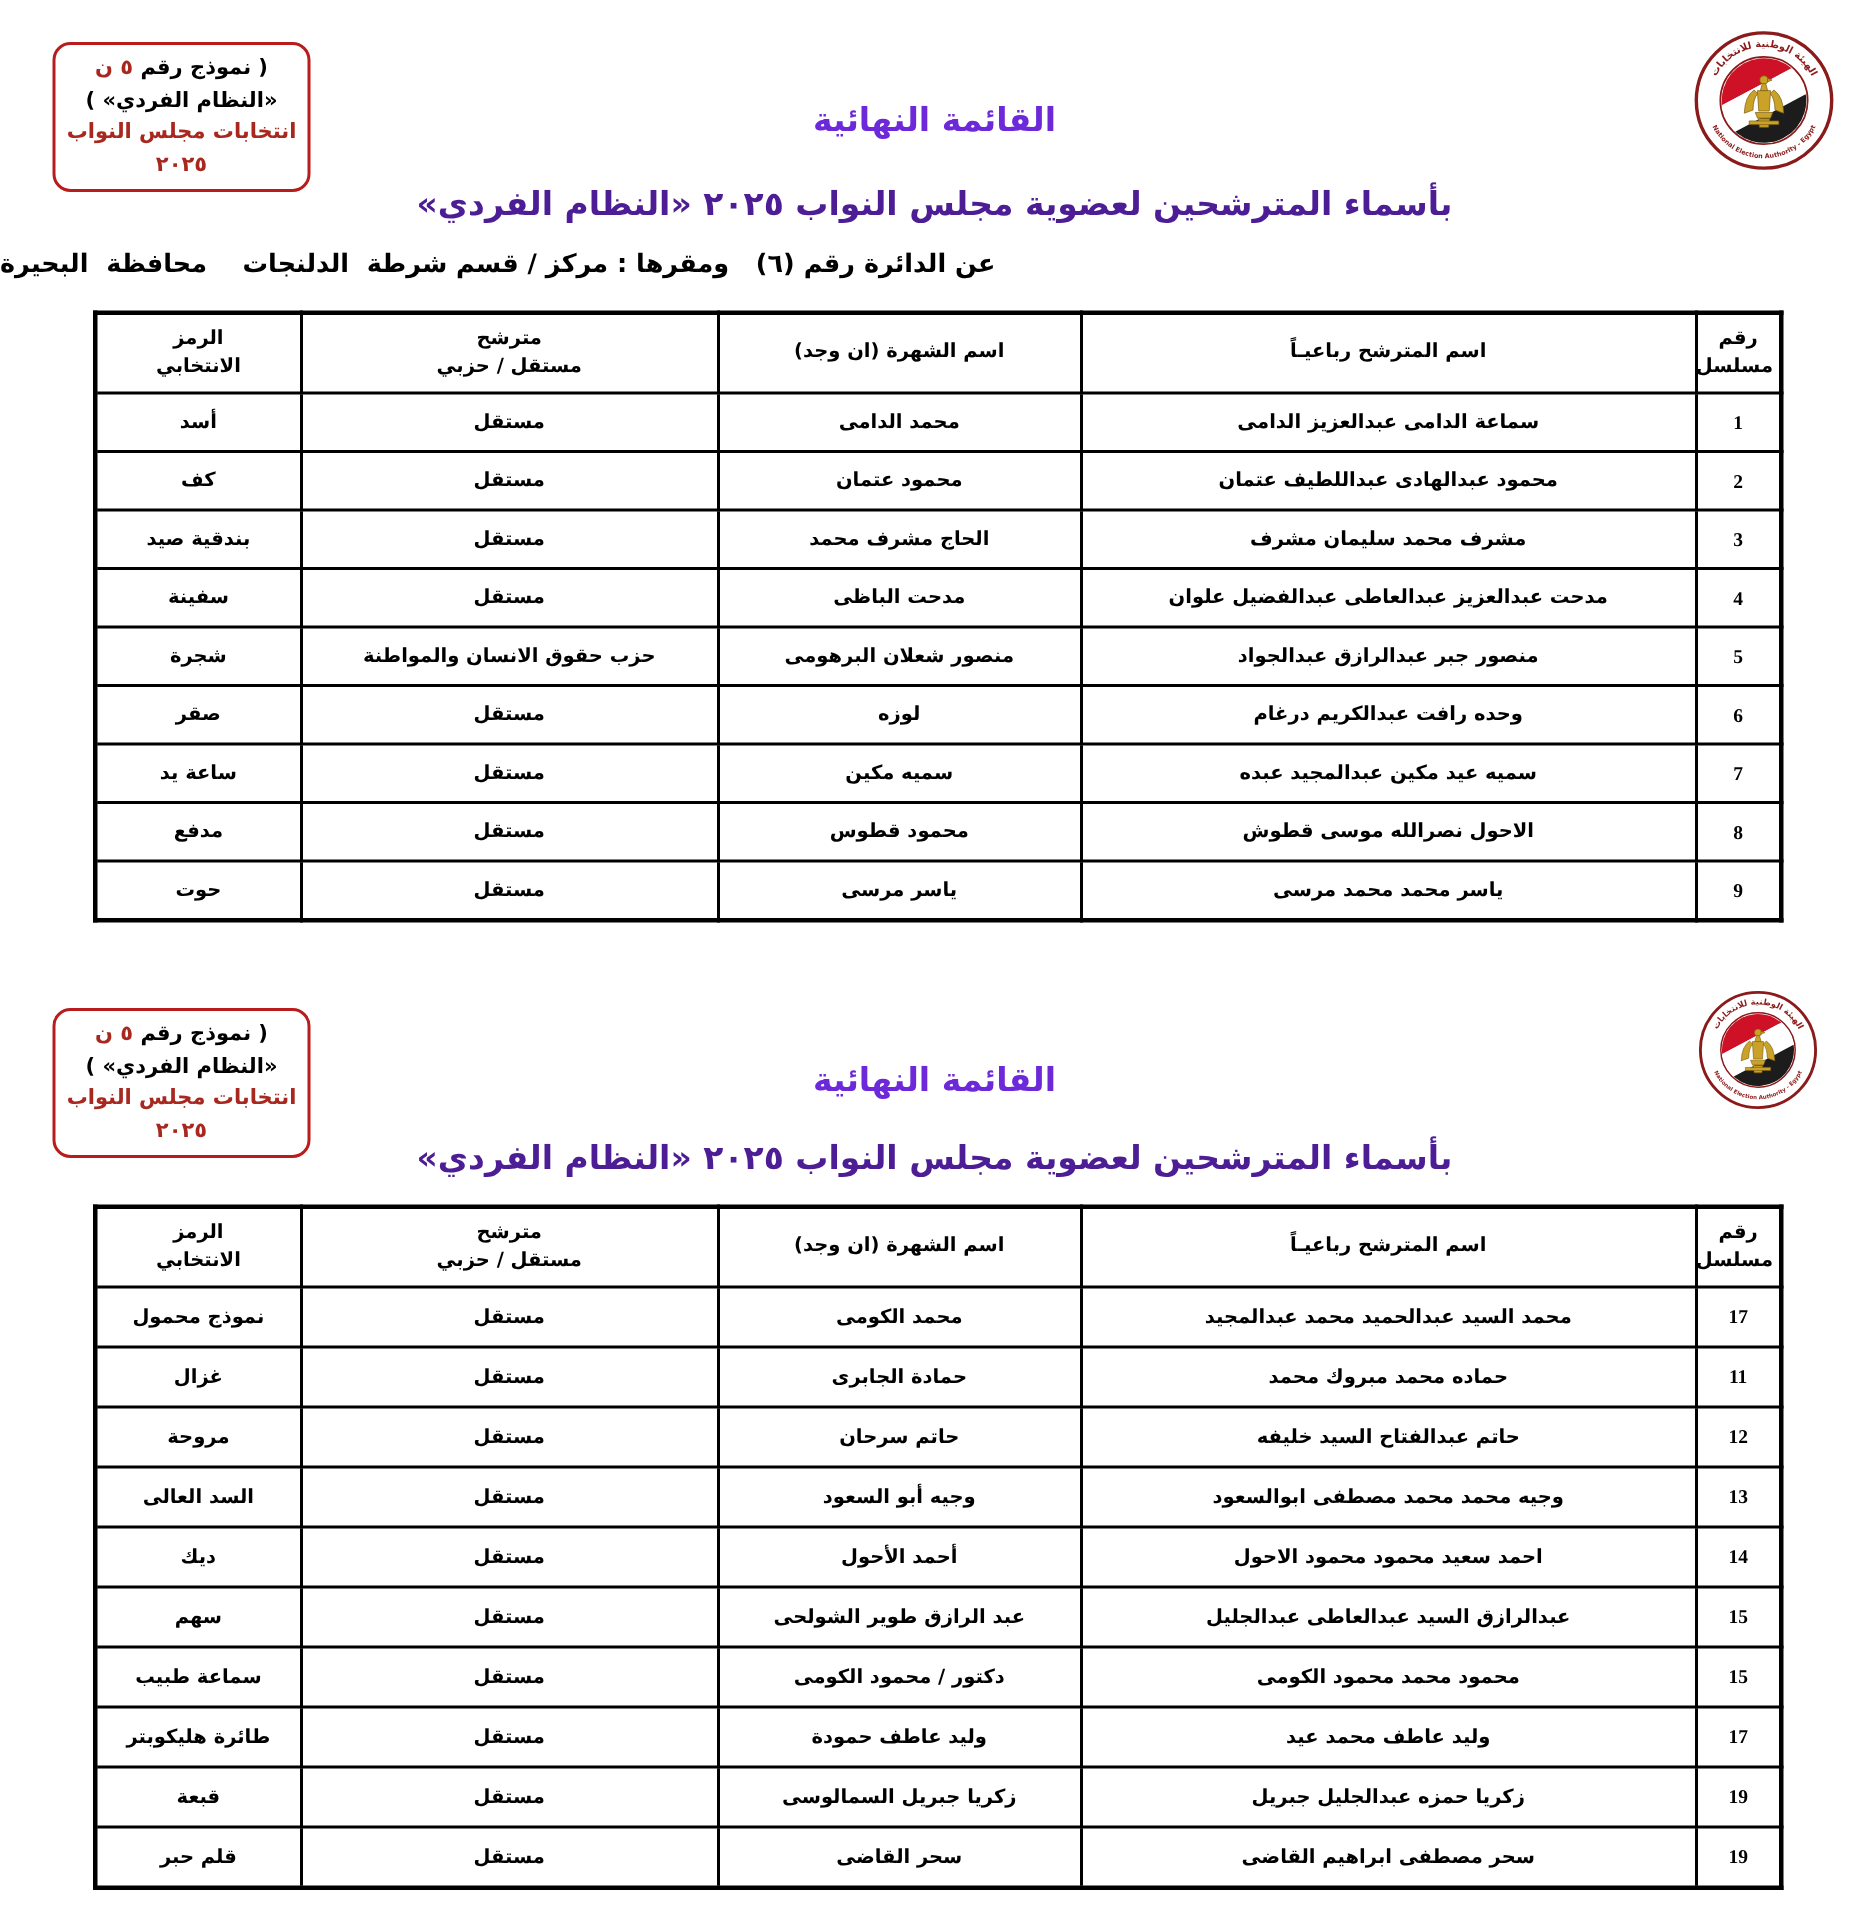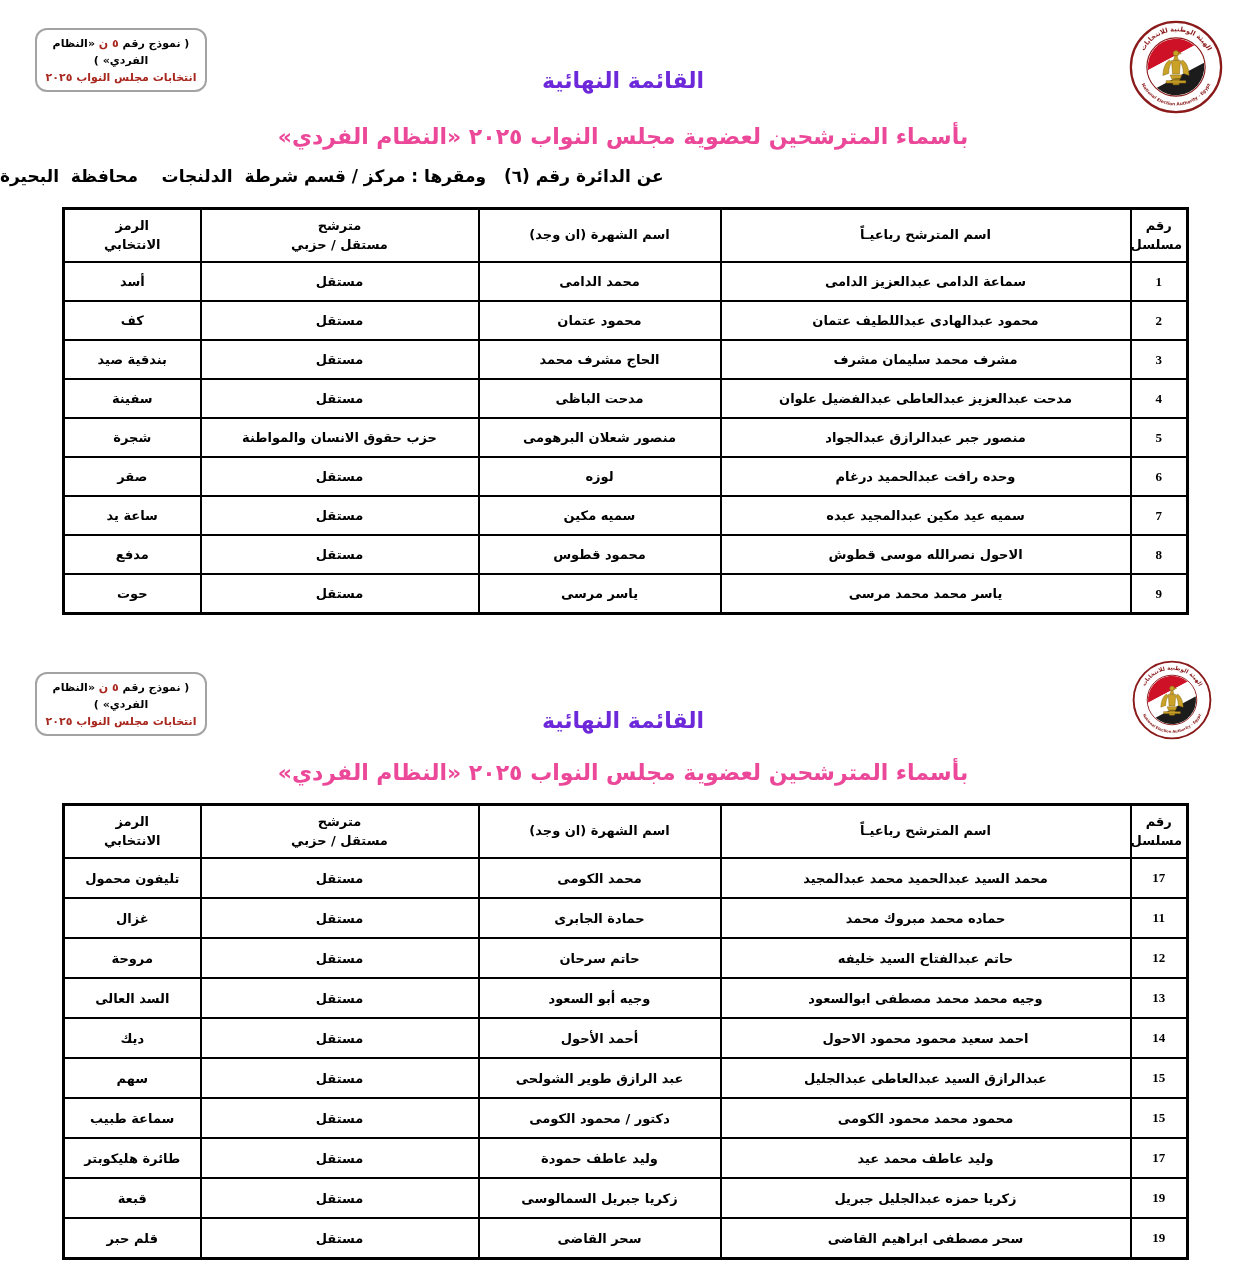--- a/index.html
+++ b/index.html
@@ -10,44 +10,44 @@
     font-family:"DejaVu Sans",sans-serif;
     color:#000;
     overflow:hidden;
     direction:rtl;
   }
   
   .form-box{
     position:absolute;
     left:35px;
     width:172px;
-    border:2px solid #a3a3a3;
+    border:2px solid #b91c1c;
     border-radius:12px;
     padding:5px 4px 4px 4px;
     box-sizing:border-box;
     text-align:center;
-    font-size:11px;
+    font-size:14px;
     font-weight:bold;
     line-height:1.55;
     direction:rtl;
   }
   .form-box .red{color:#A8271F;}
   
   .emblem{position:absolute;}
   
   .title-red{
     position:absolute;left:0;width:100%;
     text-align:center;
     color:#6d28d9;
     font-size:22px;font-weight:bold;
   }
   .title-main{
     position:absolute;left:0;width:100%;
     text-align:center;
-    color:#ec4899;
+    color:#4c1d95;
     font-size:22px;font-weight:bold;
   }
   .district{
     position:absolute;left:0;width:100%;
     text-align:left;
     color:#000;
     font-size:17px;font-weight:bold;
     white-space:pre;
   }
   
@@ -183,21 +183,21 @@
           </tr>
           <tr>
             <td class="num">5</td>
             <td>منصور جبر عبدالرازق عبدالجواد</td>
             <td>منصور شعلان البرهومى</td>
             <td>حزب حقوق الانسان والمواطنة</td>
             <td>شجرة</td>
           </tr>
           <tr>
             <td class="num">6</td>
-            <td>وحده رافت عبدالحميد درغام</td>
+            <td>وحده رافت عبدالكريم درغام</td>
             <td>لوزه</td>
             <td>مستقل</td>
             <td>صقر</td>
           </tr>
           <tr>
             <td class="num">7</td>
             <td>سميه عيد مكين عبدالمجيد عبده</td>
             <td>سميه مكين</td>
             <td>مستقل</td>
             <td>ساعة يد</td>
@@ -287,21 +287,21 @@
             <div>الانتخابي</div>
           </th>
         </tr>
       </thead>
       <tbody>
           <tr>
             <td class="num">17</td>
             <td>محمد السيد عبدالحميد محمد عبدالمجيد</td>
             <td>محمد الكومى</td>
             <td>مستقل</td>
-            <td>تليفون محمول</td>
+            <td>نموذج محمول</td>
           </tr>
           <tr>
             <td class="num">11</td>
             <td>حماده محمد مبروك محمد</td>
             <td>حمادة الجابرى</td>
             <td>مستقل</td>
             <td>غزال</td>
           </tr>
           <tr>
             <td class="num">12</td>

